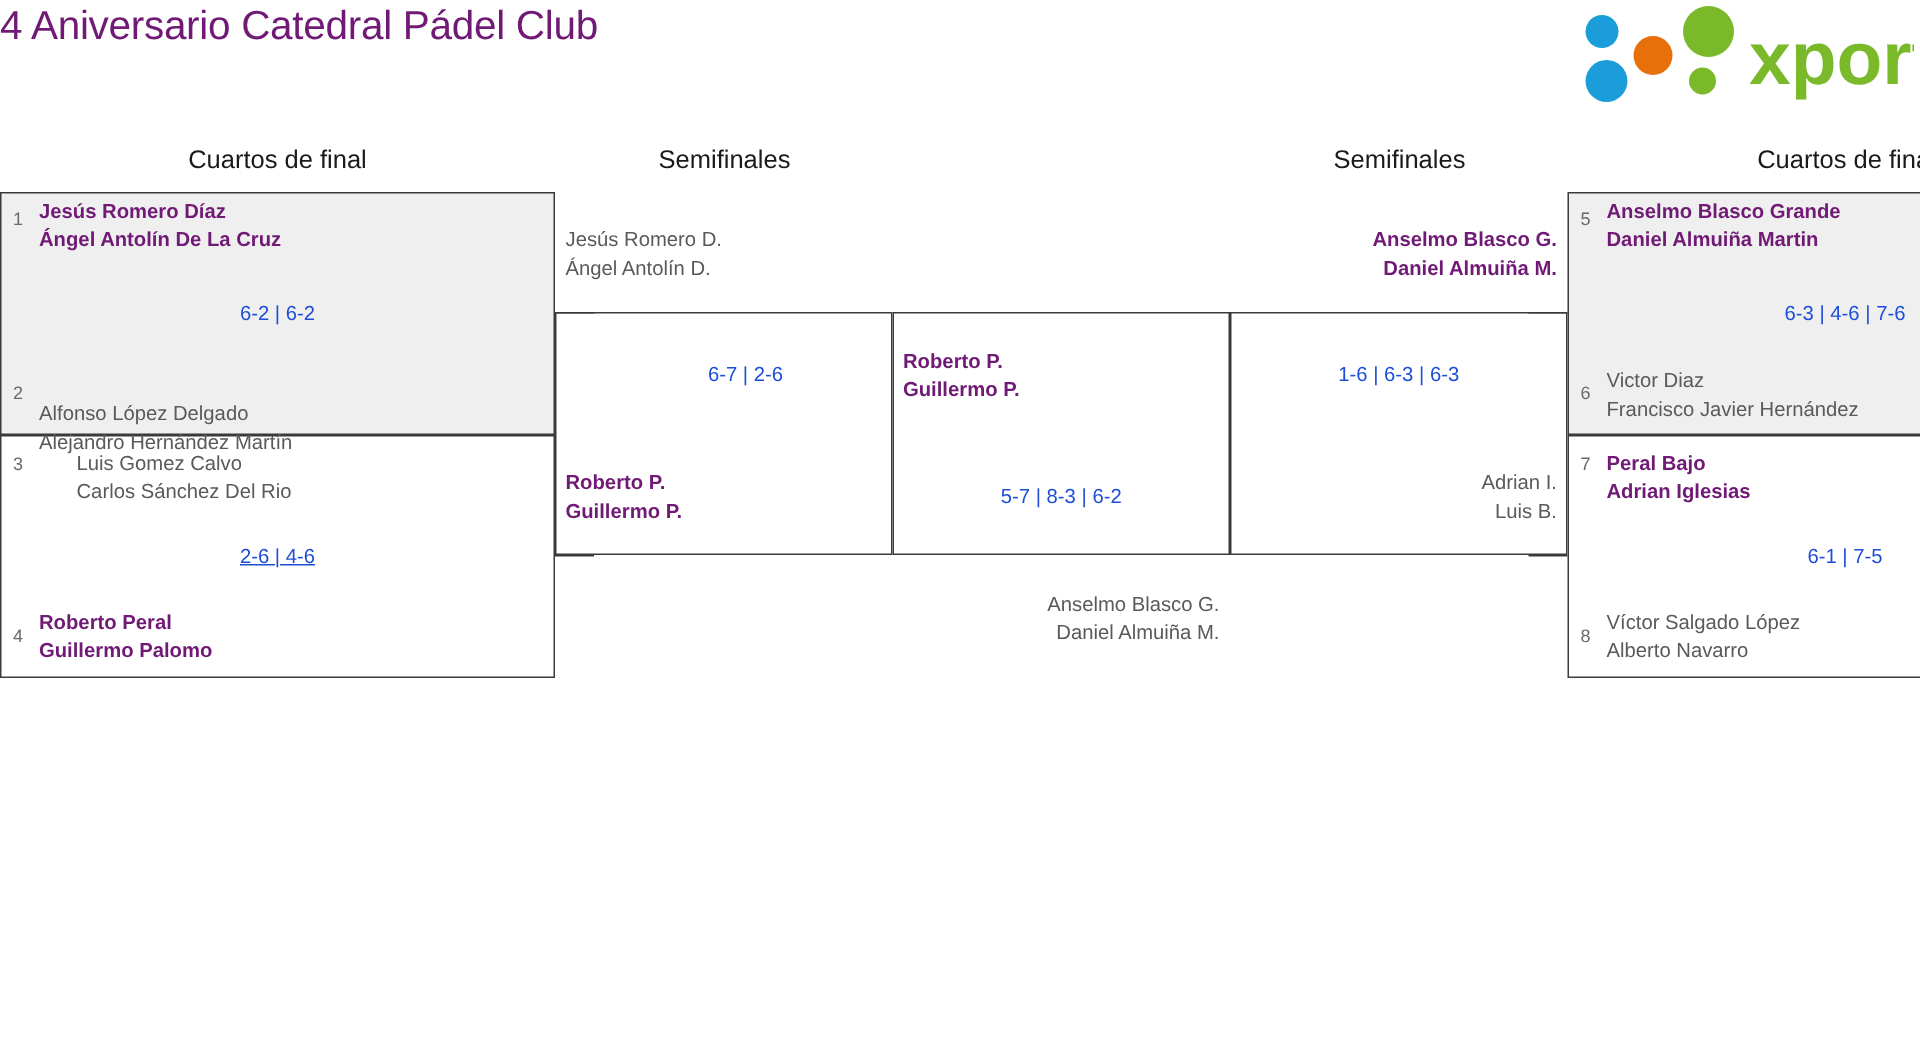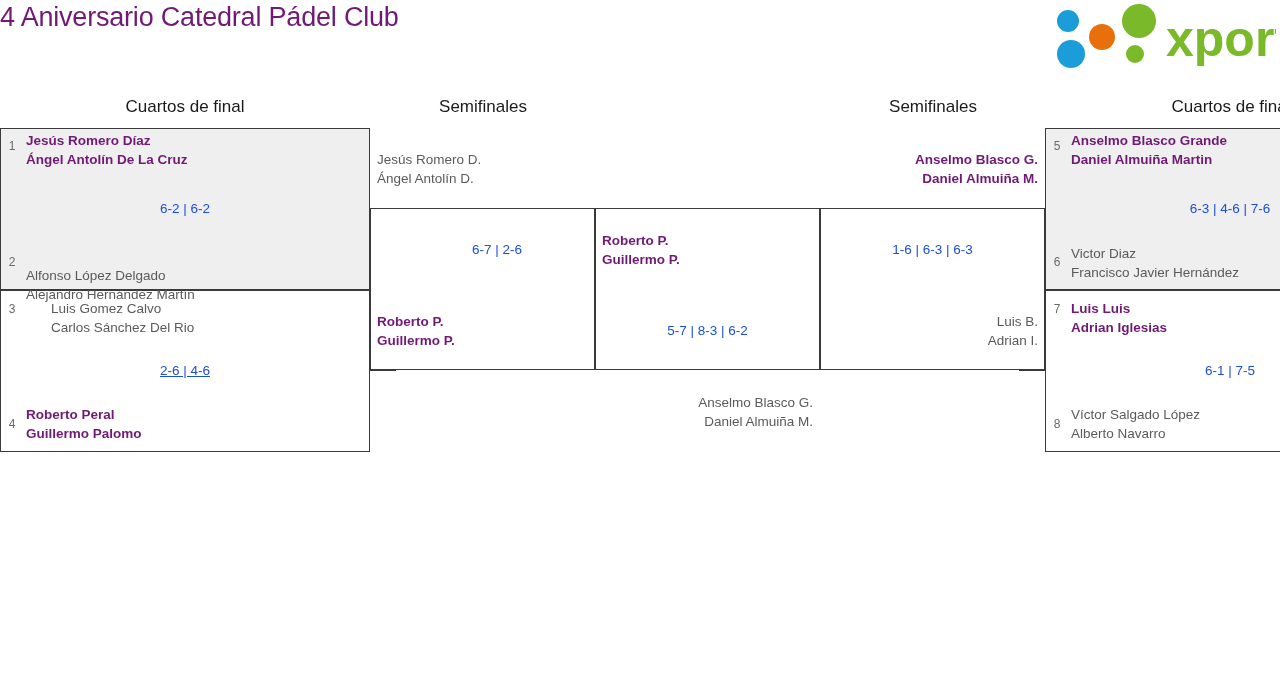--- a/index.html
+++ b/index.html
@@ -138,42 +138,42 @@
   </div>
 
   <div class="mbox" style="left:820px; top:208px; width:225px; height:162px;"></div>
 
   <div class="team win right" style="left:820px; top:150px; width:218px;">
     <span class="nm">Anselmo Blasco G.</span>
     <span class="nm">Daniel Almuiña M.</span>
   </div>
   <div class="score ctr" style="left:820px; top:241px; width:225px;">1-6 | 6-3 | 6-3</div>
   <div class="team lose right" style="left:820px; top:312px; width:218px;">
+    <span class="nm">Adrian I.</span>
     <span class="nm">Luis B.</span>
-    <span class="nm">Adrian I.</span>
   </div>
 
   <div class="mbox shaded" style="left:1045px; top:128px; width:370px; height:162px;"></div>
   <div class="mbox" style="left:1045px; top:290px; width:370px; height:162px;"></div>
 
   <div class="seed" style="left:1049px; top:139px;">5</div>
   <div class="team win" style="left:1071px; top:131px;">
     <span class="nm">Anselmo Blasco Grande</span>
     <span class="nm">Daniel Almuiña Martin</span>
   </div>
   <div class="score ctr" style="left:1045px; top:200px; width:370px;">6-3 | 4-6 | 7-6</div>
   <div class="seed" style="left:1049px; top:255px;">6</div>
   <div class="team lose" style="left:1071px; top:244px;">
     <span class="nm">Victor Diaz</span>
     <span class="nm">Francisco Javier Hernández</span>
   </div>
 
   <div class="seed" style="left:1049px; top:302px;">7</div>
   <div class="team win" style="left:1071px; top:299px;">
-    <span class="nm">Luis Luis</span>
+    <span class="nm">Peral Bajo</span>
     <span class="nm">Adrian Iglesias</span>
   </div>
   <div class="score ctr" style="left:1045px; top:362px; width:370px;">6-1 | 7-5</div>
   <div class="seed" style="left:1049px; top:417px;">8</div>
   <div class="team lose" style="left:1071px; top:405px;">
     <span class="nm">Víctor Salgado López</span>
     <span class="nm">Alberto Navarro</span>
   </div>
 
   <div class="hline" style="left:370px; top:208px;  width:26px;"></div>

